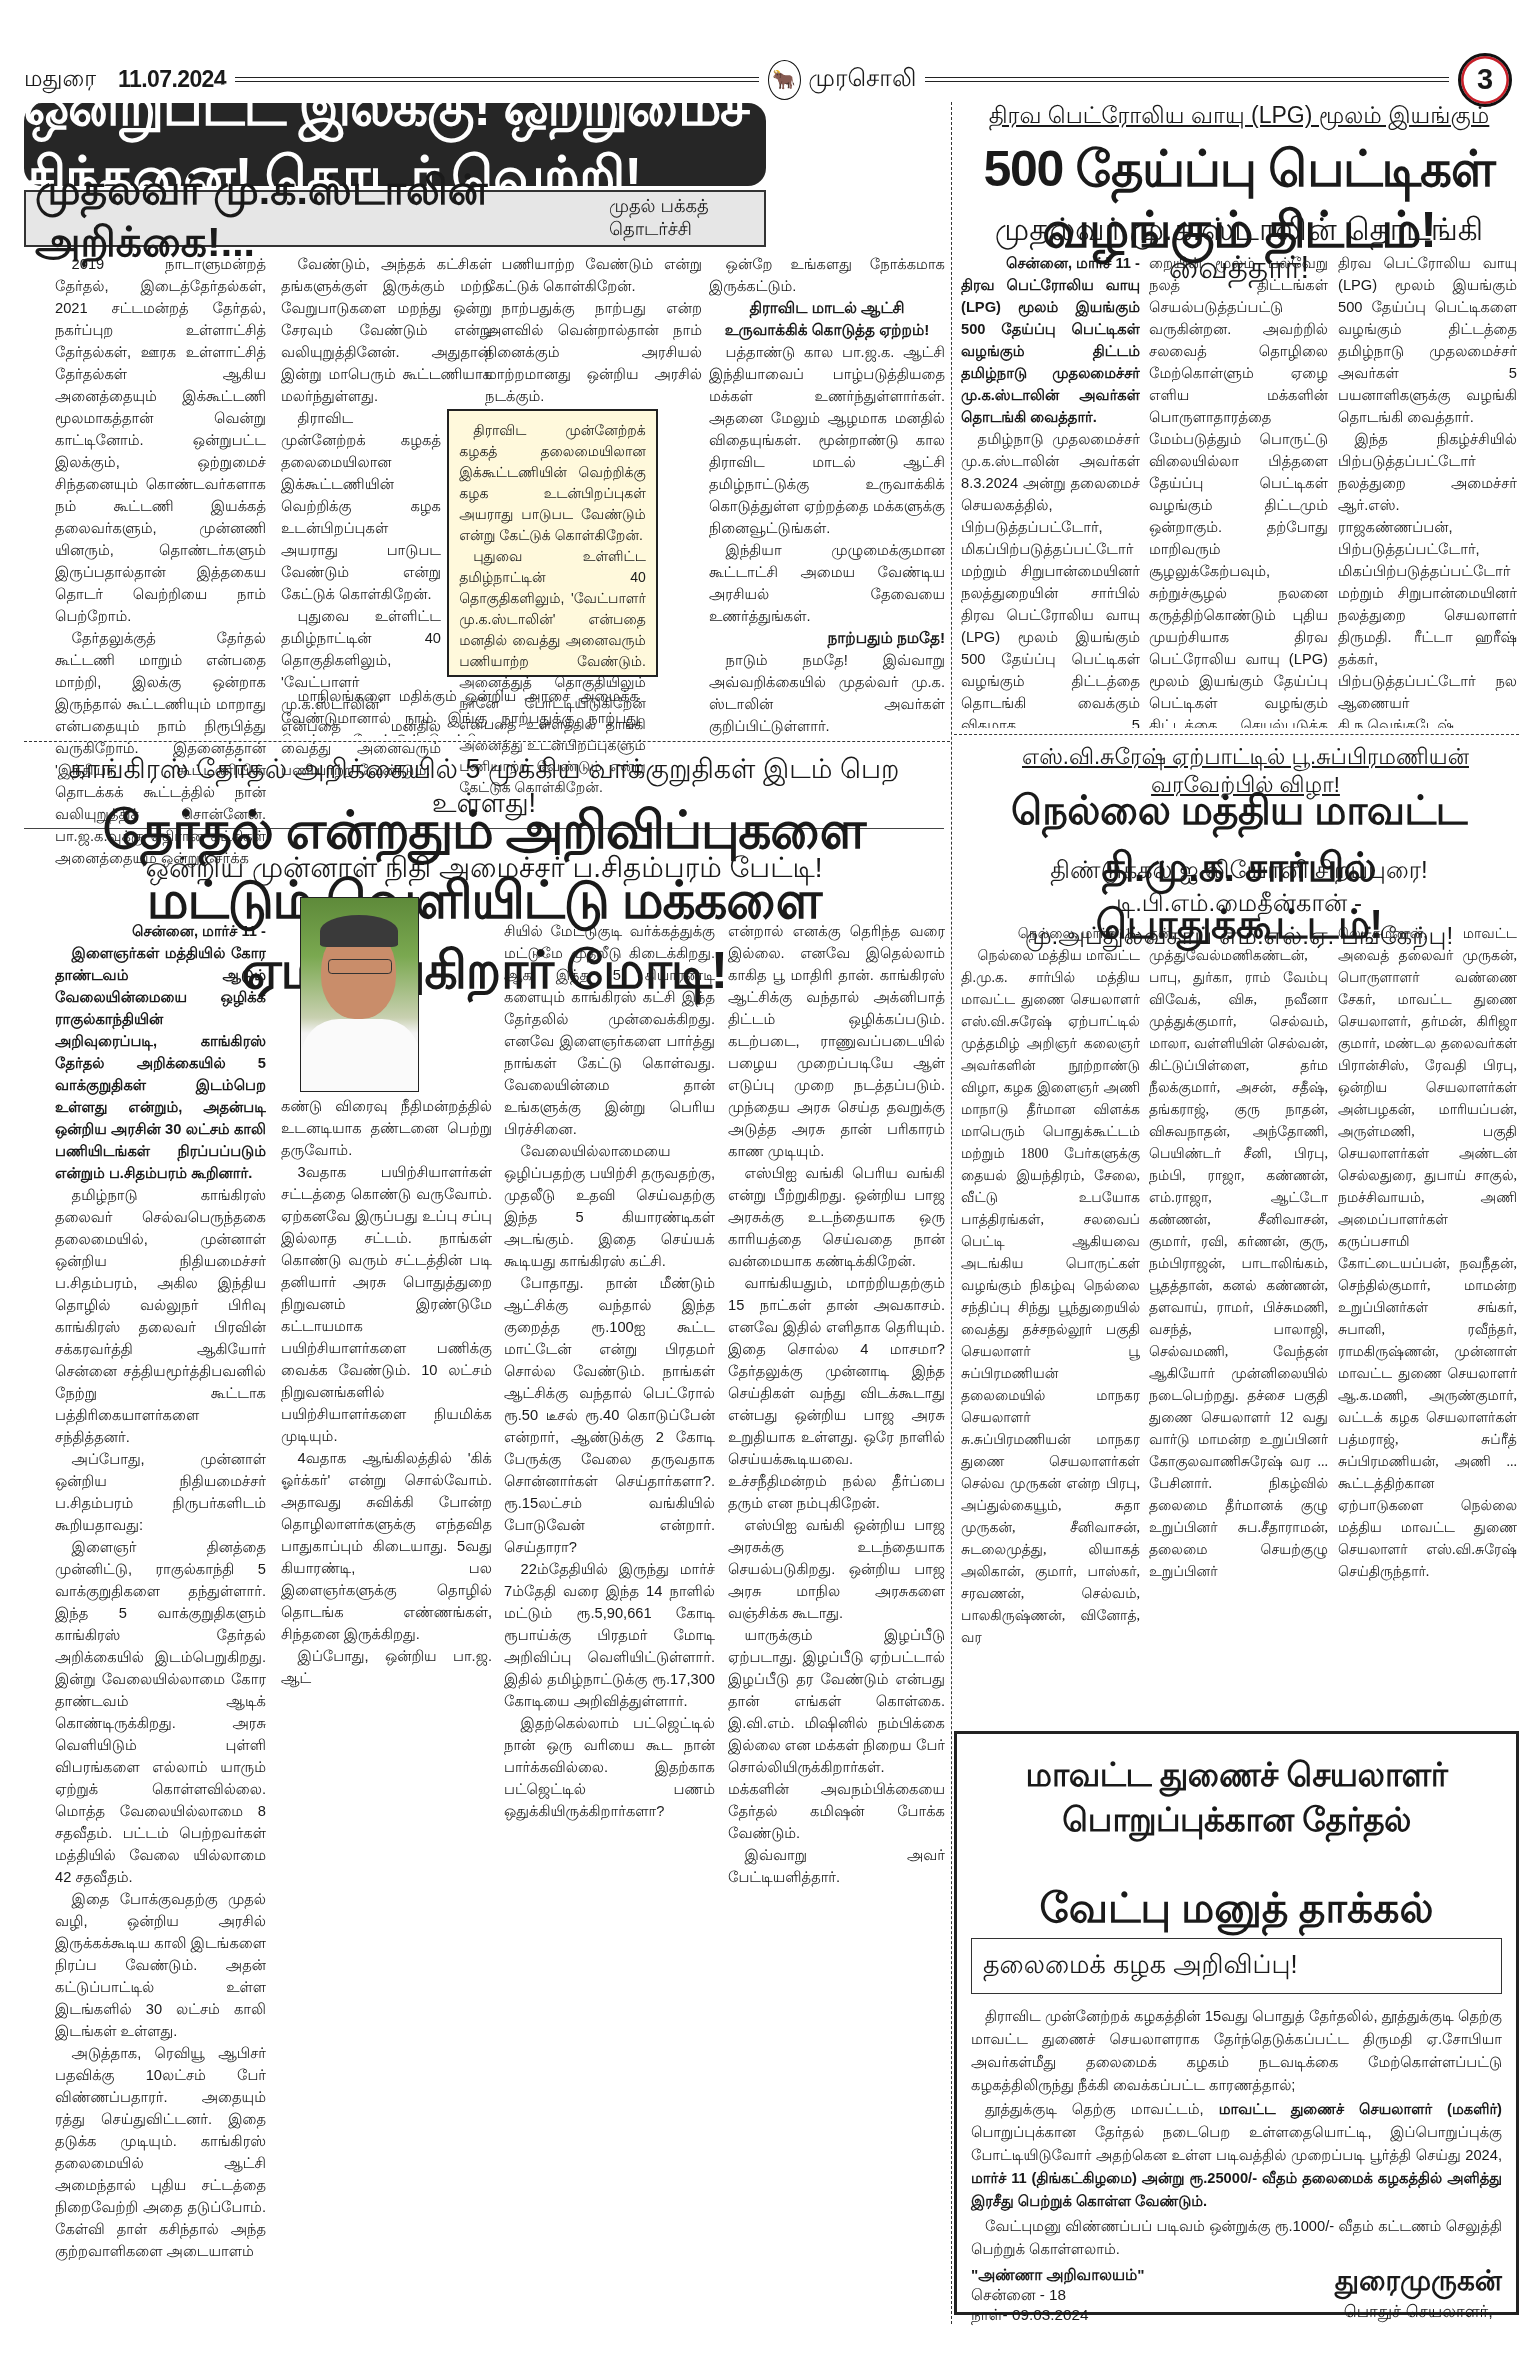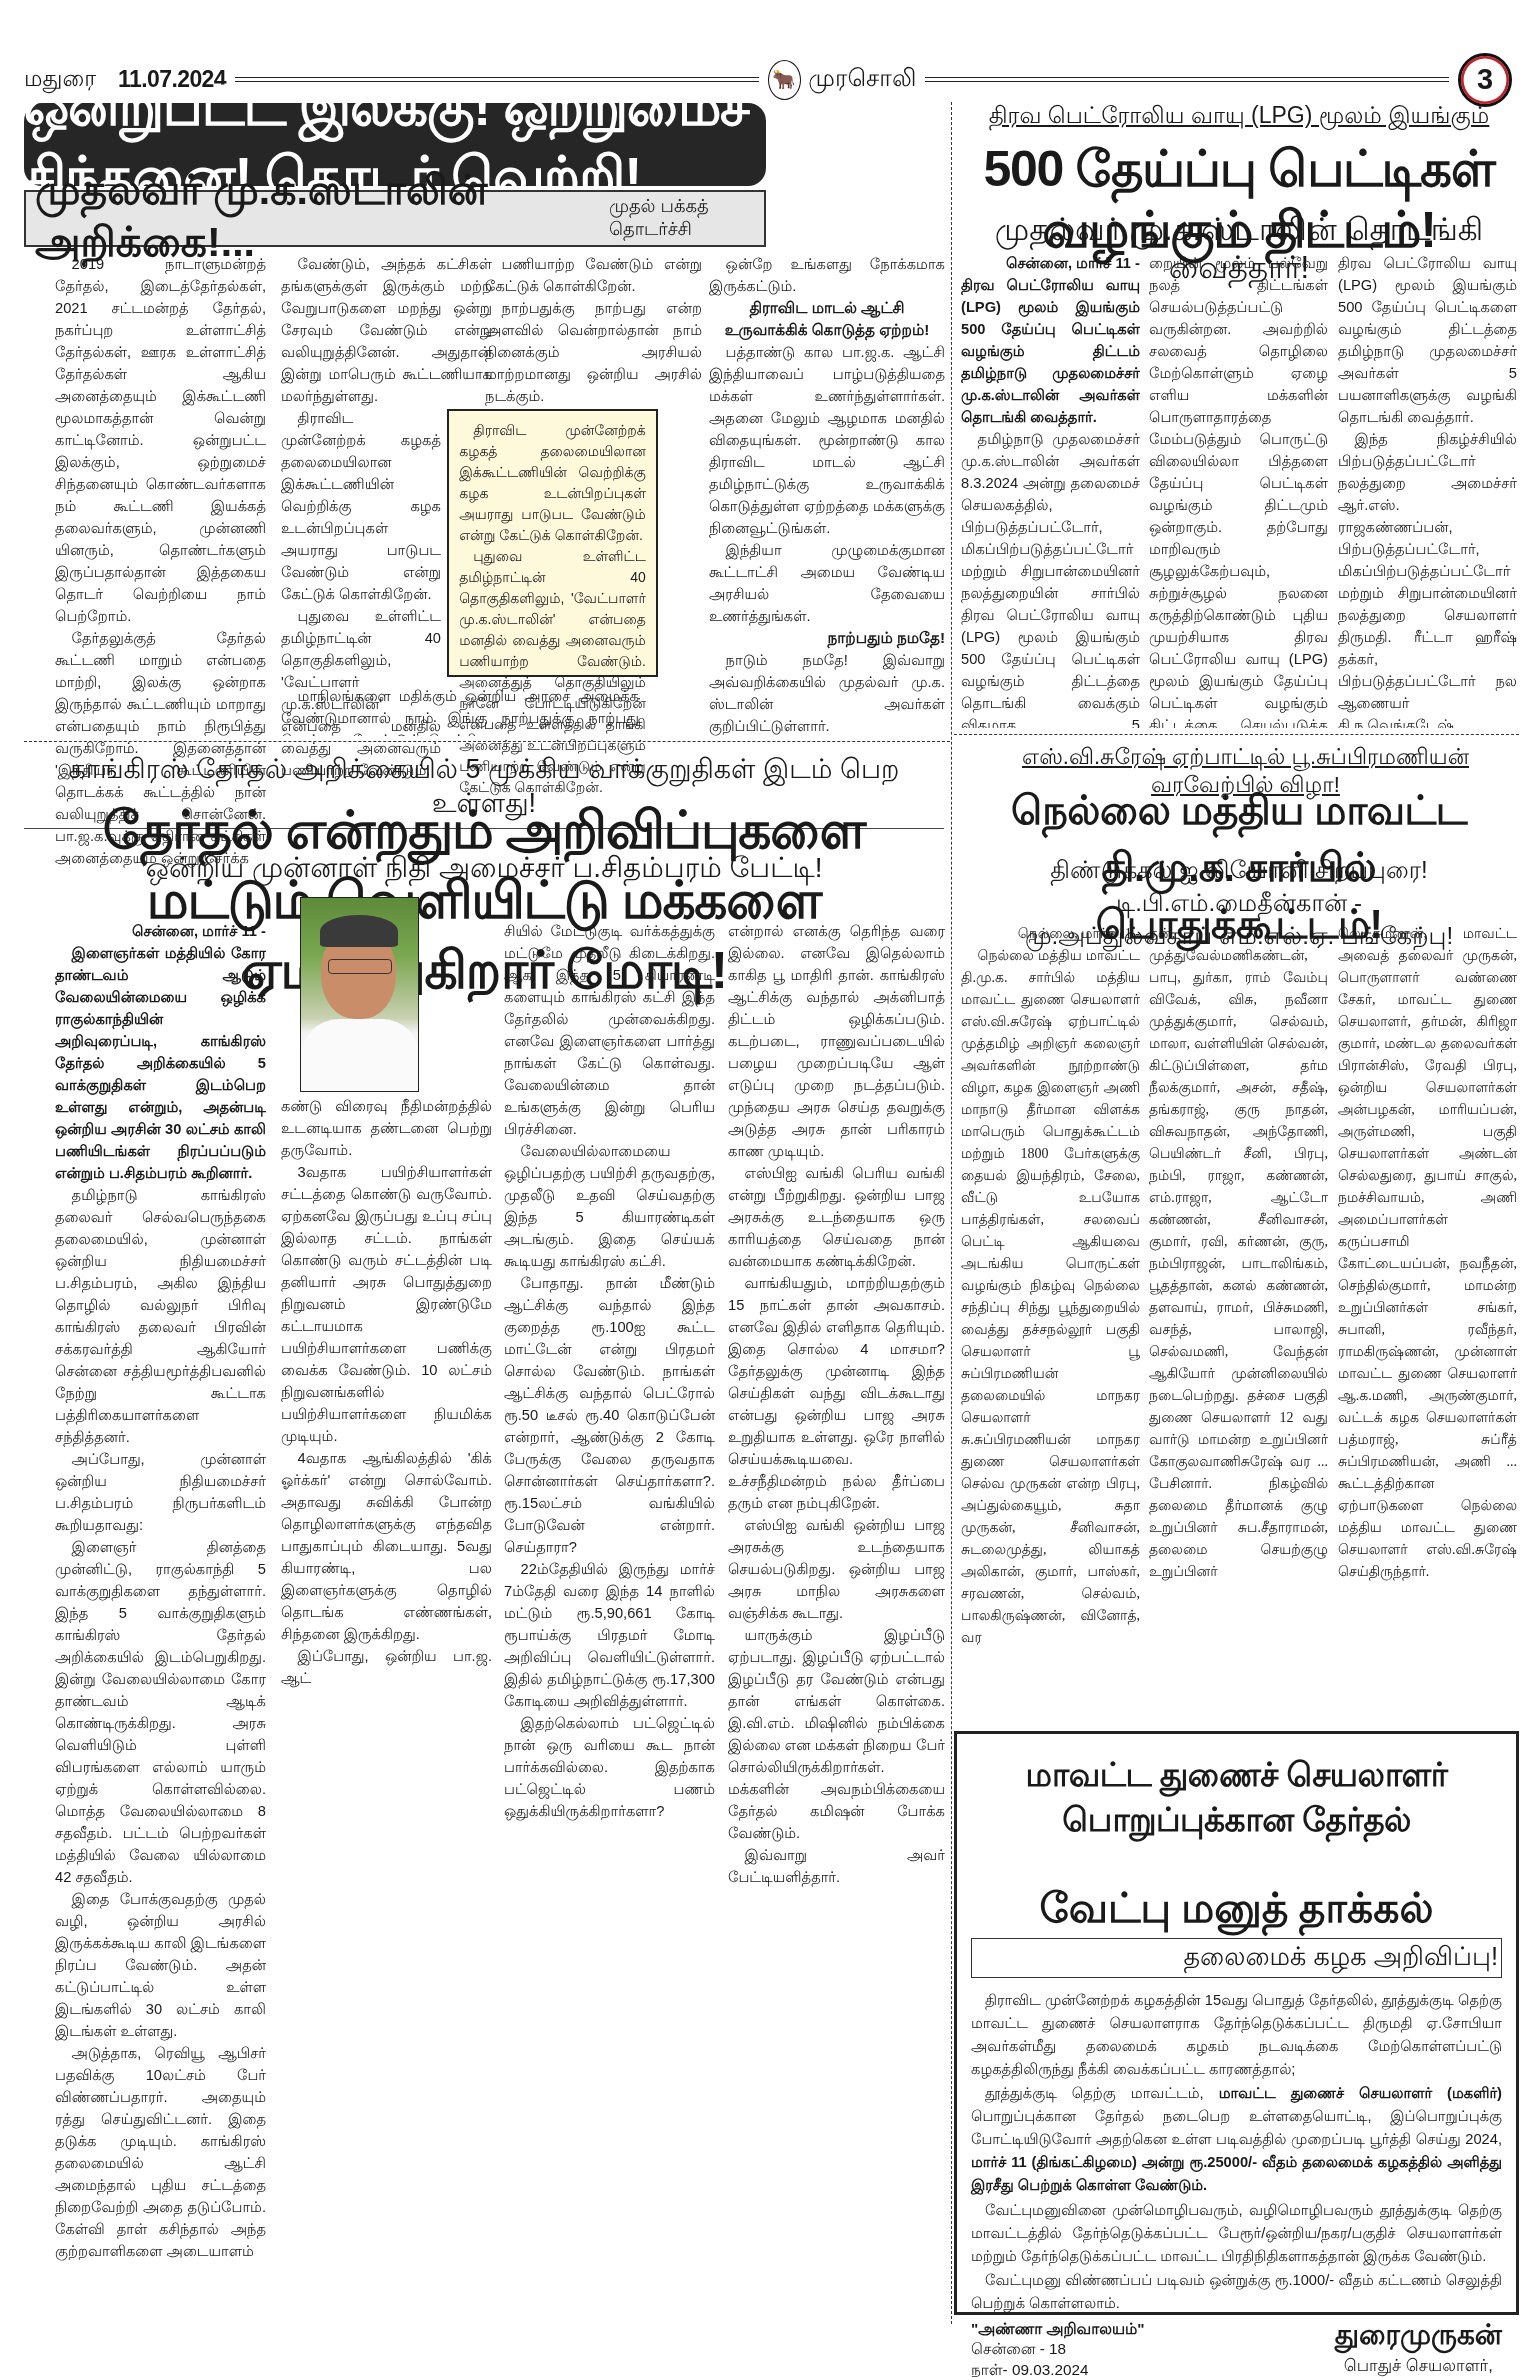--- a/index.html
+++ b/index.html
@@ -52,21 +52,21 @@
   
   .nel-kicker { position: absolute; left: 971px; top: 744px; width: 549px; text-align: center; font-size: 22px; text-decoration: underline; }
   .nel-head { position: absolute; left: 958px; top: 782px; width: 562px; text-align: center; font-size: 40px; font-weight: bold; line-height: 57px; letter-spacing: -0.6px; }
   .nel-text { font-family: "Liberation Serif", "DejaVu Serif", serif; font-size: 14px; line-height: 22px; text-align: justify; }
 
   
   .ad-box { position: absolute; left: 954px; top: 1731px; width: 565px; height: 584px; border: 3.2px solid #222; padding: 12.8px 14px; }
   .ad-title1 { text-align: center; font-size: 28px; font-weight: bold; text-decoration: underline; line-height: 38px; }
   .ad-title2 { text-align: center; font-size: 33px; font-weight: bold; line-height: 45px; margin-top: 5.1px; letter-spacing: -0.6px; }
   .ad-title3 { text-align: center; font-size: 41px; font-weight: bold; line-height: 51px; font-family: "Liberation Serif", "DejaVu Serif", serif; margin-top: 41px; }
-  .ad-boxed { margin: 3.8px 0 11.5px; border: 1.3px solid #333; text-align: right; font-size: 25.5px; padding: 3px; }
+  .ad-boxed { margin: 3.8px 0 11.5px; border: 1.3px solid #333; text-align: left; font-size: 25.5px; padding: 11px; }
   .ad-body { font-size: 14.7px; line-height: 23px; text-align: justify; }
   .ad-body p { text-indent: 14px; margin-bottom: 1.3px; }
   .ad-foot { display: flex; justify-content: space-between; margin-top: 3.8px; }
   .ad-foot .left div { font-size: 15.3px; line-height: 20.4px; }
   .ad-foot .right { text-align: center; }
   .ad-foot .sign { font-size: 28px; font-weight: bold; }
   .ad-foot .role { font-size: 16.6px; line-height: 24px; }
 </style>
 </head>
 <body>
@@ -199,21 +199,20 @@
   <div>லெட்சுமணன், மாவட்ட அவைத் தலைவர் முருகன், பொருளாளர் வண்ணை சேகர், மாவட்ட துணை செயலாளர், தர்மன், கிரிஜா குமார், மண்டல தலைவர்கள் பிரான்சிஸ், ரேவதி பிரபு, ஒன்றிய செயலாளர்கள் அன்பழகன், மாரியப்பன், அருள்மணி, பகுதி செயலாளர்கள் அண்டன் செல்லதுரை, துபாய் சாகுல், நமச்சிவாயம், அணி அமைப்பாளர்கள் கருப்பசாமி கோட்டையப்பன், நவநீதன், செந்தில்குமார், மாமன்ற உறுப்பினர்கள் சங்கர், சுபானி, ரவீந்தர், ராமகிருஷ்ணன், முன்னாள் மாவட்ட துணை செயலாளர் ஆ.க.மணி, அருண்குமார், வட்டக் கழக செயலாளர்கள் பத்மராஜ், சுப்ரீத் சுப்பிரமணியன், அணி ... கூட்டத்திற்கான ஏற்பாடுகளை நெல்லை மத்திய மாவட்ட துணை செயலாளர் எஸ்.வி.சுரேஷ் செய்திருந்தார்.</div>
 </div>
 
 <div class="ad-box">
   <div class="ad-title2">மாவட்ட துணைச் செயலாளர் பொறுப்புக்கான தேர்தல்</div>
   <div class="ad-title3">வேட்பு மனுத் தாக்கல்</div>
   <div class="ad-boxed">தலைமைக் கழக அறிவிப்பு!</div>
   <div class="ad-body">
     <p>திராவிட முன்னேற்றக் கழகத்தின் 15வது பொதுத் தேர்தலில், தூத்துக்குடி தெற்கு மாவட்ட துணைச் செயலாளராக தேர்ந்தெடுக்கப்பட்ட திருமதி ஏ.சோபியா அவர்கள்மீது தலைமைக் கழகம் நடவடிக்கை மேற்கொள்ளப்பட்டு கழகத்திலிருந்து நீக்கி வைக்கப்பட்ட காரணத்தால்;</p>
     <p><span>தூத்துக்குடி தெற்கு மாவட்டம், </span><b>மாவட்ட துணைச் செயலாளர் (மகளிர்)</b><span> பொறுப்புக்கான தேர்தல் நடைபெற உள்ளதையொட்டி, இப்பொறுப்புக்கு போட்டியிடுவோர் அதற்கென உள்ள படிவத்தில் முறைப்படி பூர்த்தி செய்து 2024, </span><b>மார்ச் 11 (திங்கட்கிழமை) அன்று ரூ.25000/- வீதம் தலைமைக் கழகத்தில் அளித்து இரசீது பெற்றுக் கொள்ள வேண்டும்.</b></p>
-    <p>வேட்புமனுவினை முன்மொழிபவரும், வழிமொழிபவரும் தூத்துக்குடி தெற்கு மாவட்டத்தில் தேர்ந்தெடுக்கப்பட்ட பேரூர்/ஒன்றிய/நகர/பகுதிச் செயலாளர்கள் மற்றும் தேர்ந்தெடுக்கப்பட்ட மாவட்ட பிரதிநிதிகளாகத்தான் இருக்க வேண்டும்.</p>
     <p>வேட்புமனு விண்ணப்பப் படிவம் ஒன்றுக்கு ரூ.1000/- வீதம் கட்டணம் செலுத்தி பெற்றுக் கொள்ளலாம்.</p>
   </div>
   <div class="ad-foot">
     <div class="left">
       <div style="font-weight:bold;">"அண்ணா அறிவாலயம்"</div>
       <div>சென்னை - 18</div>
       <div>நாள்- 09.03.2024</div>
     </div>
     <div class="right">
       <div class="sign">துரைமுருகன்</div>

